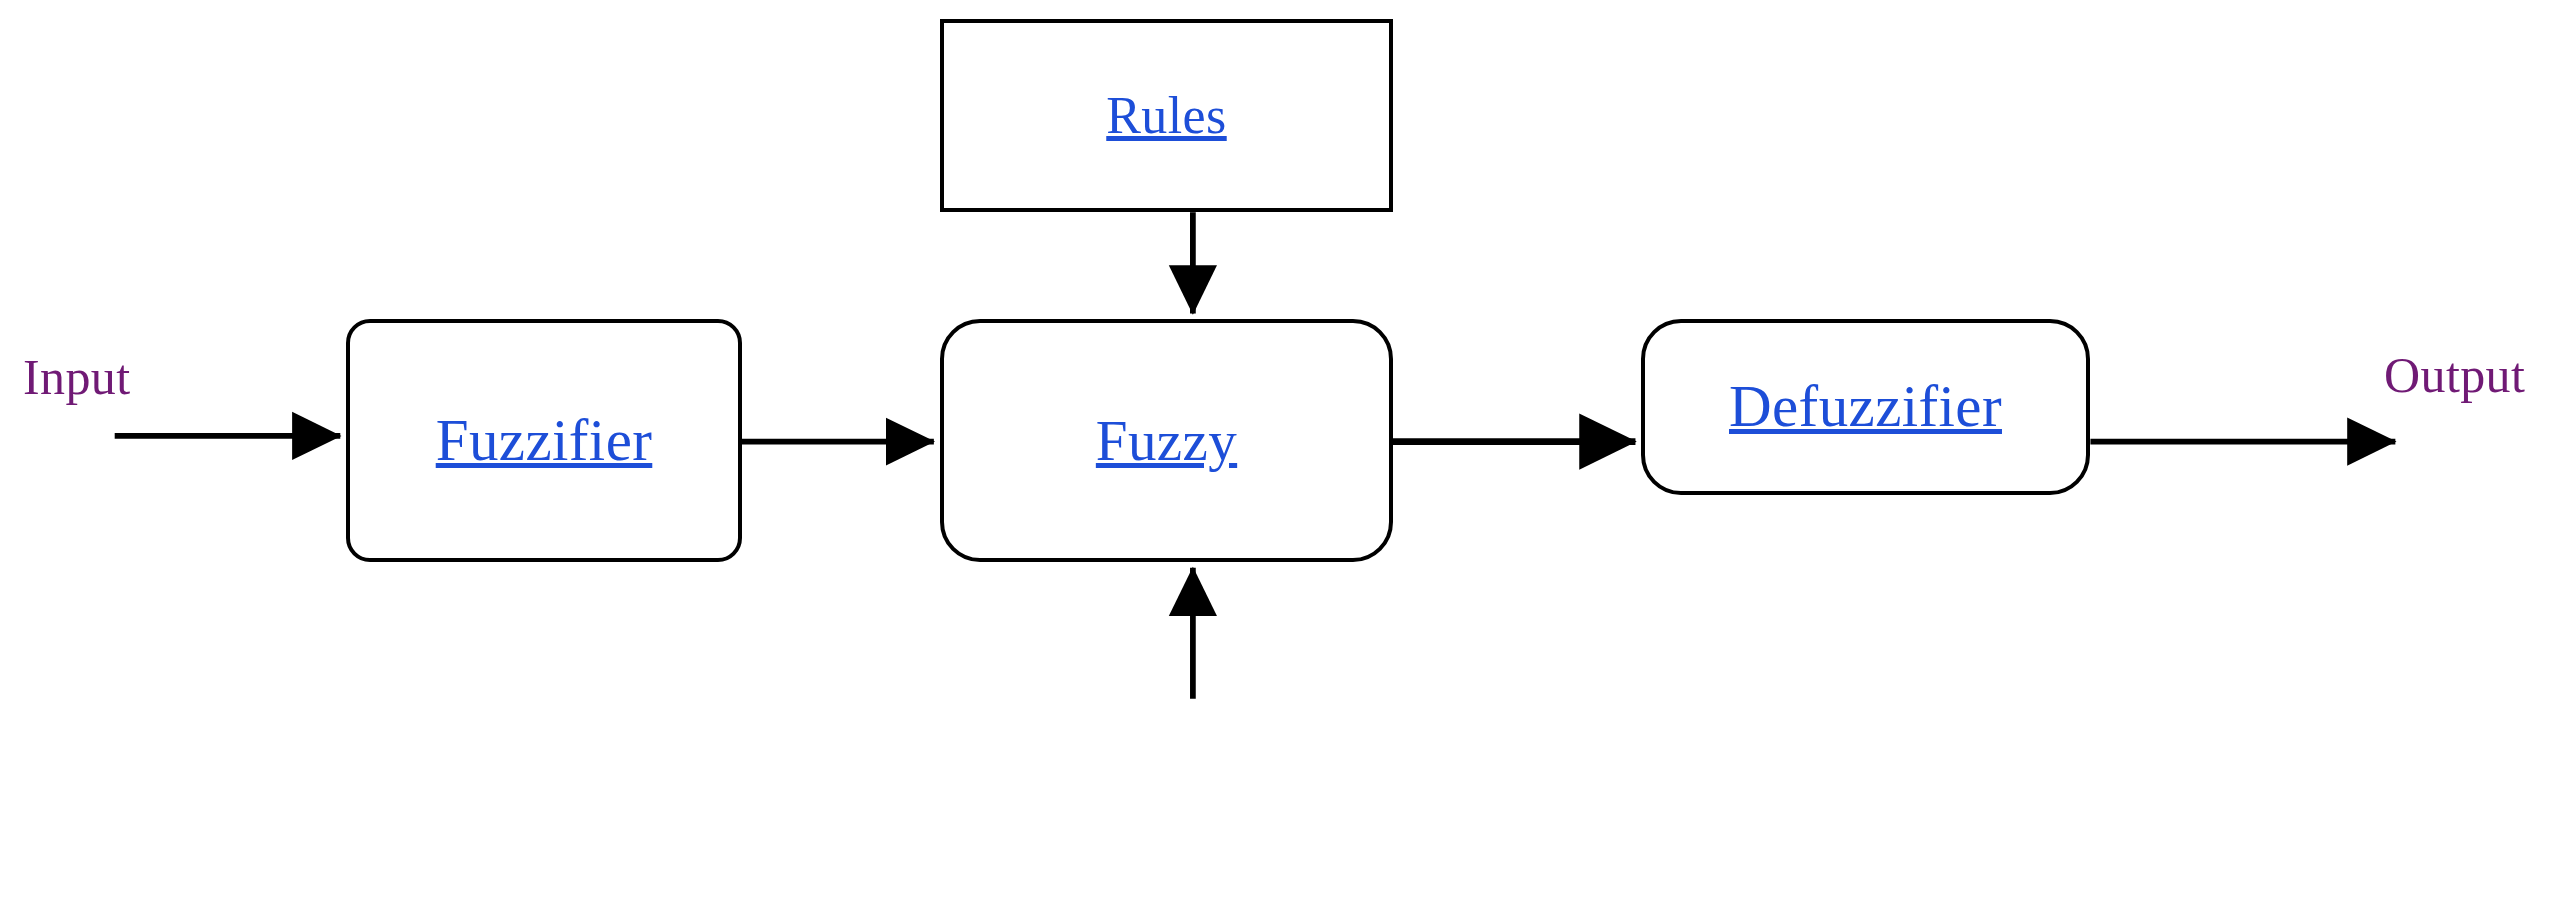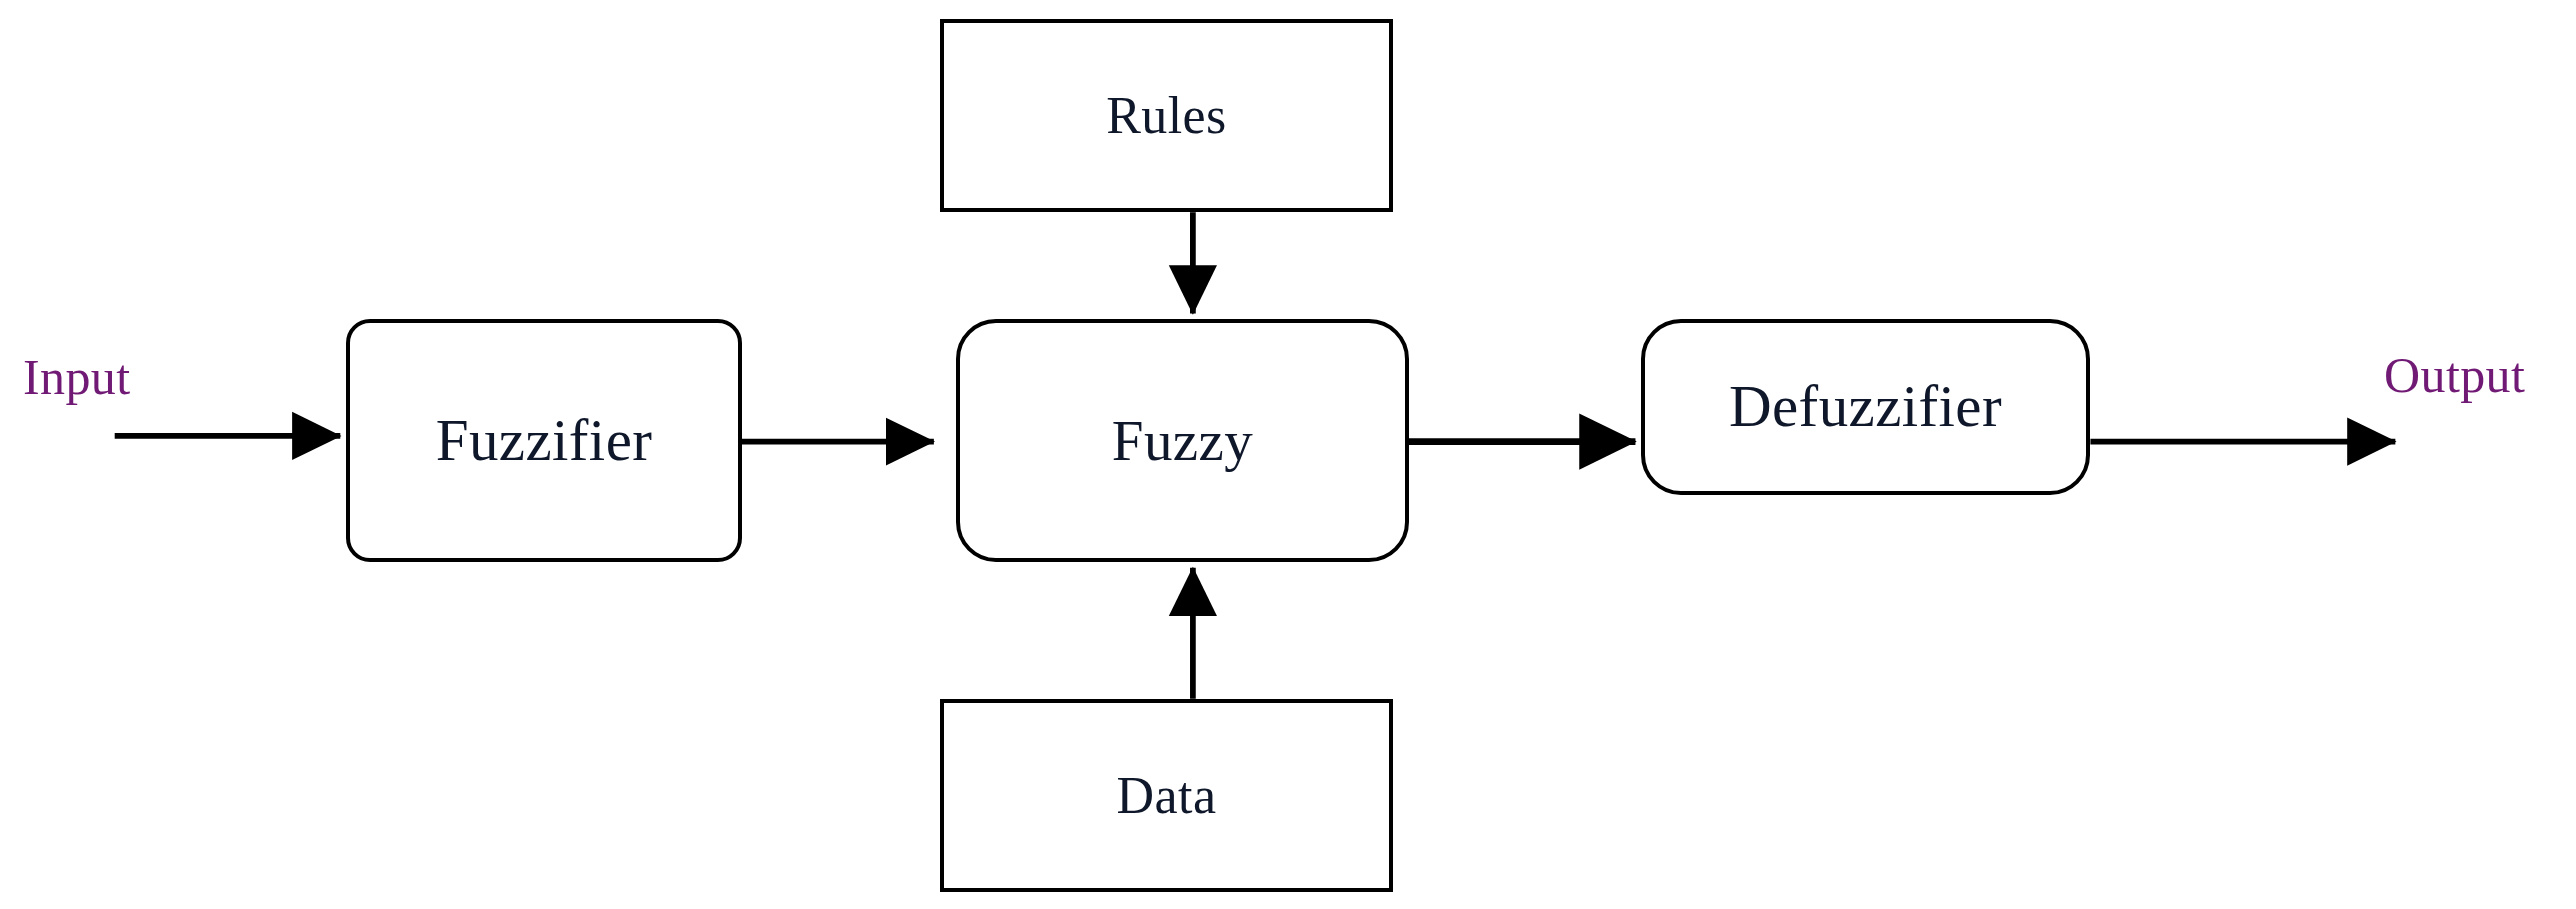--- a/index.html
+++ b/index.html
@@ -35,24 +35,25 @@
     text-align: center;
   }
   .node-box.rounded {
     border-radius: 40px;
   }
   .node-box.sharp {
     border-radius: 0;
   }
   .node-label {
     font-family: "Liberation Serif", "DejaVu Serif", serif;
-    color: #0f172a;
+    color: #1d4ed8;
     line-height: 1.18;
     letter-spacing: 0.4px;
     white-space: pre-line;
+    text-decoration: underline;
   }
   .edge-label {
     position: absolute;
     font-family: "Liberation Serif", "DejaVu Serif", serif;
     color: #701a75;
     white-space: nowrap;
     letter-spacing: 0.4px;
   }
 </style>
 </head>
@@ -87,27 +88,24 @@
   </svg>
 
   <div class="node-box rounded" style="left:346px; top:319px; width:396px; height:243px;border-radius:24px;">
     <span class="node-label" style="font-size:59px;">Fuzzifier</span>
   </div>
 
   <div class="node-box sharp" style="left:940px; top:19px; width:453px; height:193px;">
     <span class="node-label" style="font-size:52px;">Rules</span>
   </div>
 
-  <div class="node-box rounded" style="left:940px; top:319px; width:453px; height:243px; flex-direction:column;margin-left:16px;">
+  <div class="node-box rounded" style="left:940px; top:319px; width:453px; height:243px; flex-direction:column;">
     <span class="node-label" style="font-size:57px;">Fuzzy</span>
   </div>
 
-  <div class="node-box sharp" style="left:940px; top:699px; width:453px; height:193px;">
-    <span class="node-label" style="font-size:52px;">Data</span>
-  </div>
 
   <div class="node-box rounded" style="left:1641px; top:319px; width:449px; height:176px;">
     <span class="node-label" style="font-size:59px;">Defuzzifier</span>
   </div>
 
   <div class="edge-label" style="left:23px; top:348px; font-size:50px;">Input</div>
 
   <div class="edge-label" style="left:2384px; top:346px; font-size:50px;font-family:Liberation Serif, serif;">Output</div>
 
 </div>

